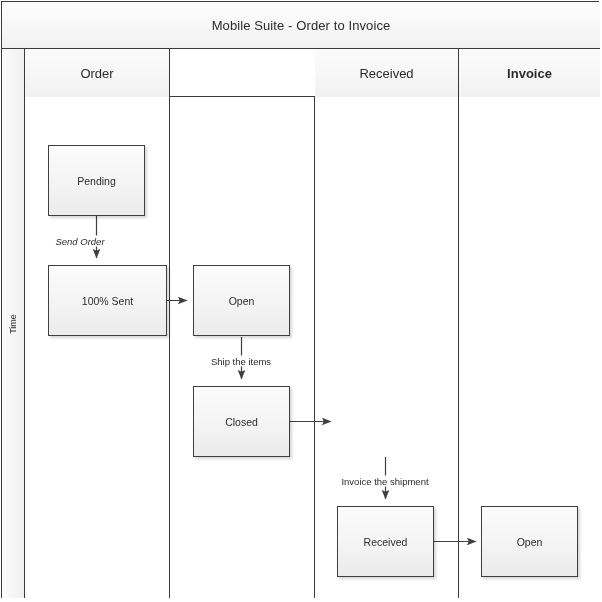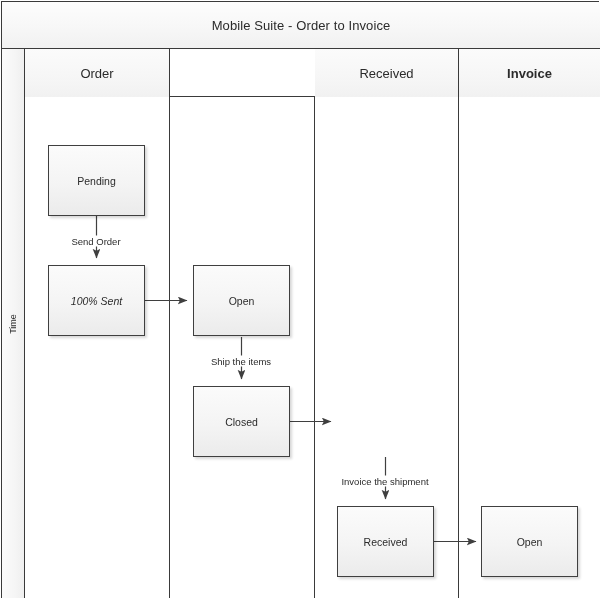--- a/index.html
+++ b/index.html
@@ -221,29 +221,29 @@
 
     <g>
       <line x1="385.5" y1="457" x2="385.5" y2="499" stroke="#3f3f3f" stroke-width="1.2" marker-end="url(#arrowhead)"></line>
     </g>
 
     <g>
       <line x1="434" y1="541.5" x2="476" y2="541.5" stroke="#3f3f3f" stroke-width="1.2" marker-end="url(#arrowhead)"></line>
     </g>
   </svg>
 
-  <span class="edge-label" style="left:96px;top:241px;">Send Order</span>
+  <span class="edge-label" style="left:80px;top:241px;font-style:italic;">Send Order</span>
   <span class="edge-label" style="left:241px;top:361px;">Ship the items</span>
   <span class="edge-label" style="left:385px;top:481px;">Invoice the shipment</span>
 
   <div class="node" style="left:48px;top:145px;width:97px;height:71px;">
     <span class="node-txt">Pending</span>
   </div>
 
-  <div class="node" style="left:48px;top:265px;width:97px;height:71px;font-style:italic;">
+  <div class="node" style="left:48px;top:265px;width:119px;height:71px;">
     <span class="node-txt">100% Sent</span>
   </div>
 
   <div class="node" style="left:193px;top:265px;width:97px;height:71px;">
     <span class="node-txt">Open</span>
   </div>
 
   <div class="node" style="left:193px;top:386px;width:97px;height:71px;">
     <span class="node-txt">Closed</span>
   </div>

